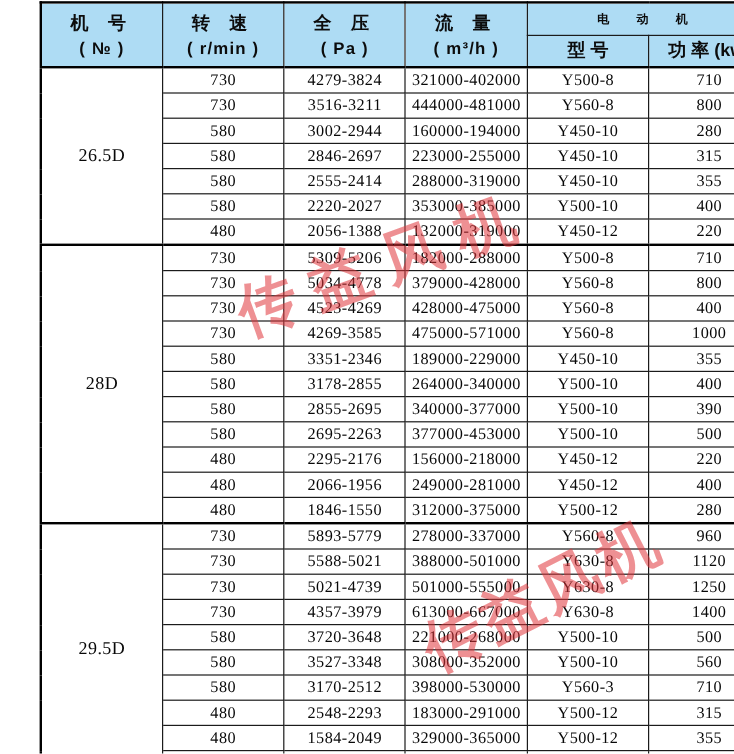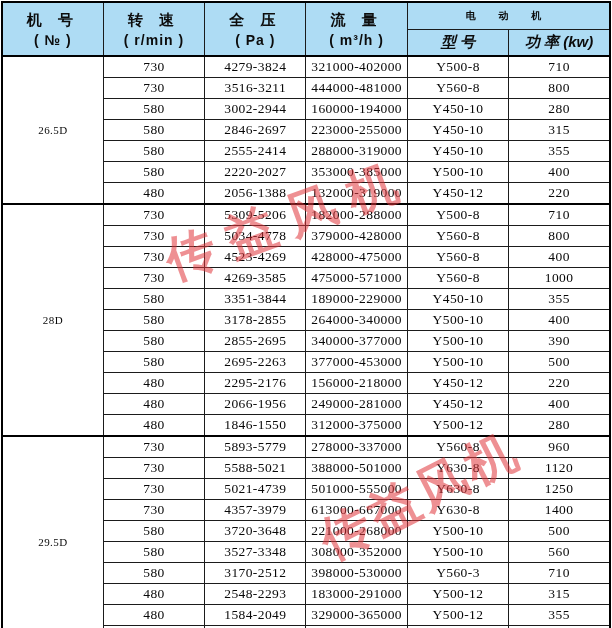--- a/index.html
+++ b/index.html
@@ -10,20 +10,21 @@
   body {
     width: 612px;
     height: 628px;
     position: relative;
     overflow: hidden;
     font-family: "Liberation Serif", "DejaVu Serif", serif;
   }
   #page-wrap {
     position: absolute;
     inset: 0;
+    margin-left: 32px;
   }
   table.spec-table {
     border-collapse: collapse;
     table-layout: fixed;
     width: 610px;
     height: 626px;
     margin: 1px;
   }
   table.spec-table col { width: 16.66%; }
   .spec-table th, .spec-table td {
@@ -37,21 +38,21 @@
   table.spec-table {
     border: 2px solid #000;
   }
   .spec-table thead th {
     background: #aedcf4;
     font-family: "Liberation Sans", "DejaVu Sans", sans-serif;
     font-weight: bold;
     color: #0c0c0c;
   }
   .spec-table thead tr.head-top th { height: 26px; }
-  .spec-table thead tr.head-sub th { height: 25px; font-size: 15px; font-style: italic; }
+  .spec-table thead tr.head-sub th { height: 25px; font-size: 15px; }
   .spec-table thead { border-bottom: 2px solid #000; }
   .hdr-main {
     display: block;
     font-size: 15px;
     letter-spacing: 6px;
     line-height: 1.45;
   }
   .hdr-unit {
     display: block;
     font-size: 14px;
@@ -62,21 +63,21 @@
     font-size: 10px;
     letter-spacing: 10px;
   }
   .spec-table tbody td {
     font-size: 13.5px;
     letter-spacing: 0.4px;
     height: 20px;
     color: #080808;
   }
   .spec-table tbody td.machine-cell {
-    font-size: 11px;
+    font-size: 15px;
   }
   .spec-table tbody tr.section-start td {
     border-top: 2px solid #000;
   }
   .watermark {
     position: absolute;
     font-family: "Liberation Sans", "DejaVu Sans", sans-serif;
     font-weight: bold;
     font-size: 50px;
     letter-spacing: 14px;
@@ -211,21 +212,21 @@
         </tr>
         <tr>
           <td>730</td>
           <td>4269-3585</td>
           <td>475000-571000</td>
           <td>Y560-8</td>
           <td>1000</td>
         </tr>
         <tr>
           <td>580</td>
-          <td>3351-3844</td>
+          <td>3351-2346</td>
           <td>189000-229000</td>
           <td>Y450-10</td>
           <td>355</td>
         </tr>
         <tr>
           <td>580</td>
           <td>3178-2855</td>
           <td>264000-340000</td>
           <td>Y500-10</td>
           <td>400</td>

